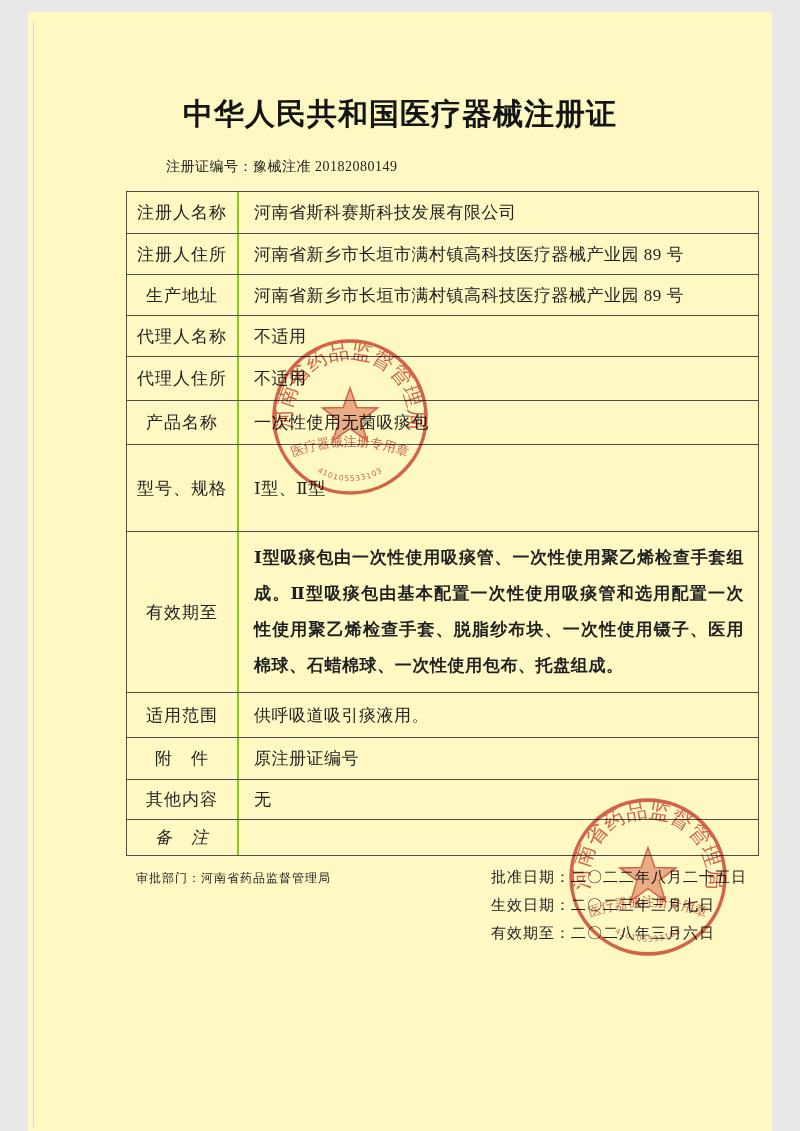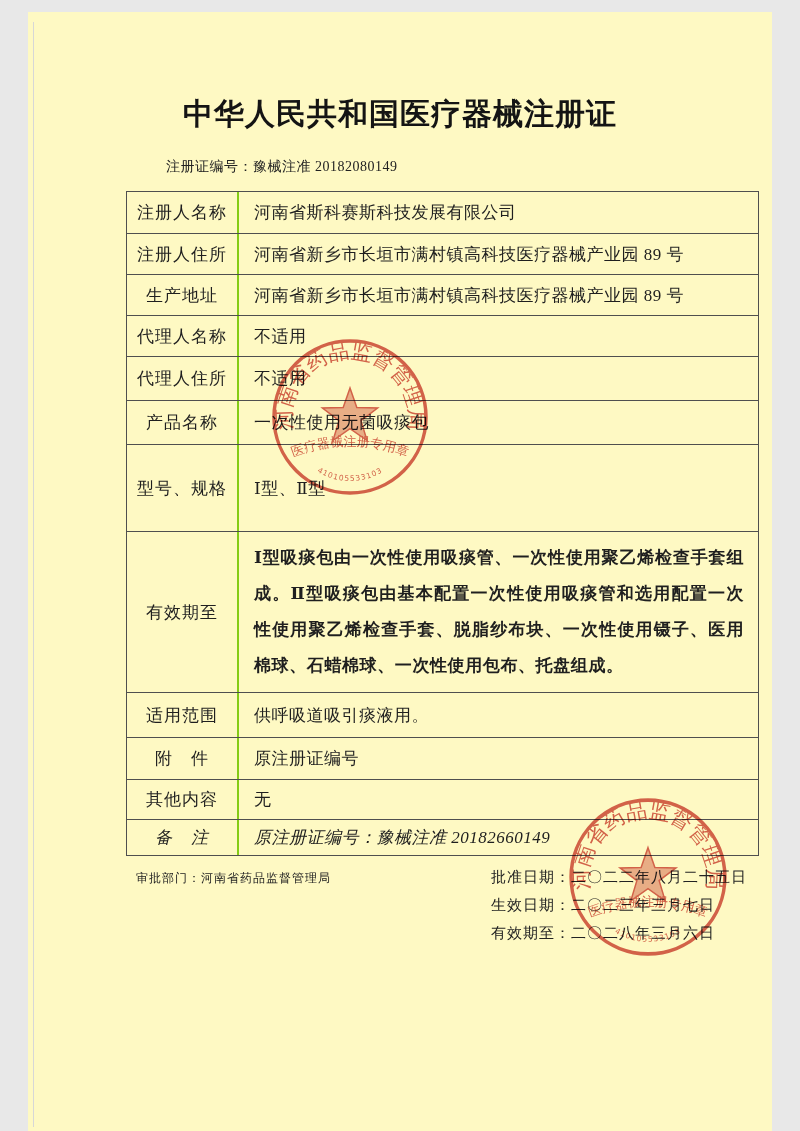--- a/index.html
+++ b/index.html
@@ -128,23 +128,20 @@
         </div>
     </div>
     <div class="trow" style="height:39px">
       <div class="tlabel">其他内容</div>
       <div class="tvalue">
           <span class="vtext">无</span>
         </div>
     </div>
     <div class="trow" style="height:35px">
       <div class="tlabel">备　注</div>
-      <div class="tvalue">
-          <span class="vtext">原注册证编号：豫械注准 20182660149</span>
-        </div>
     </div>
   </div>
 
   <div class="dept">
     <span>审批部门：</span><span>河南省药品监督管理局</span>
   </div>
 
   <div class="dates">
     <div class="drow">
       <span>批准日期：</span><span>二〇二二年八月二十五日</span>

